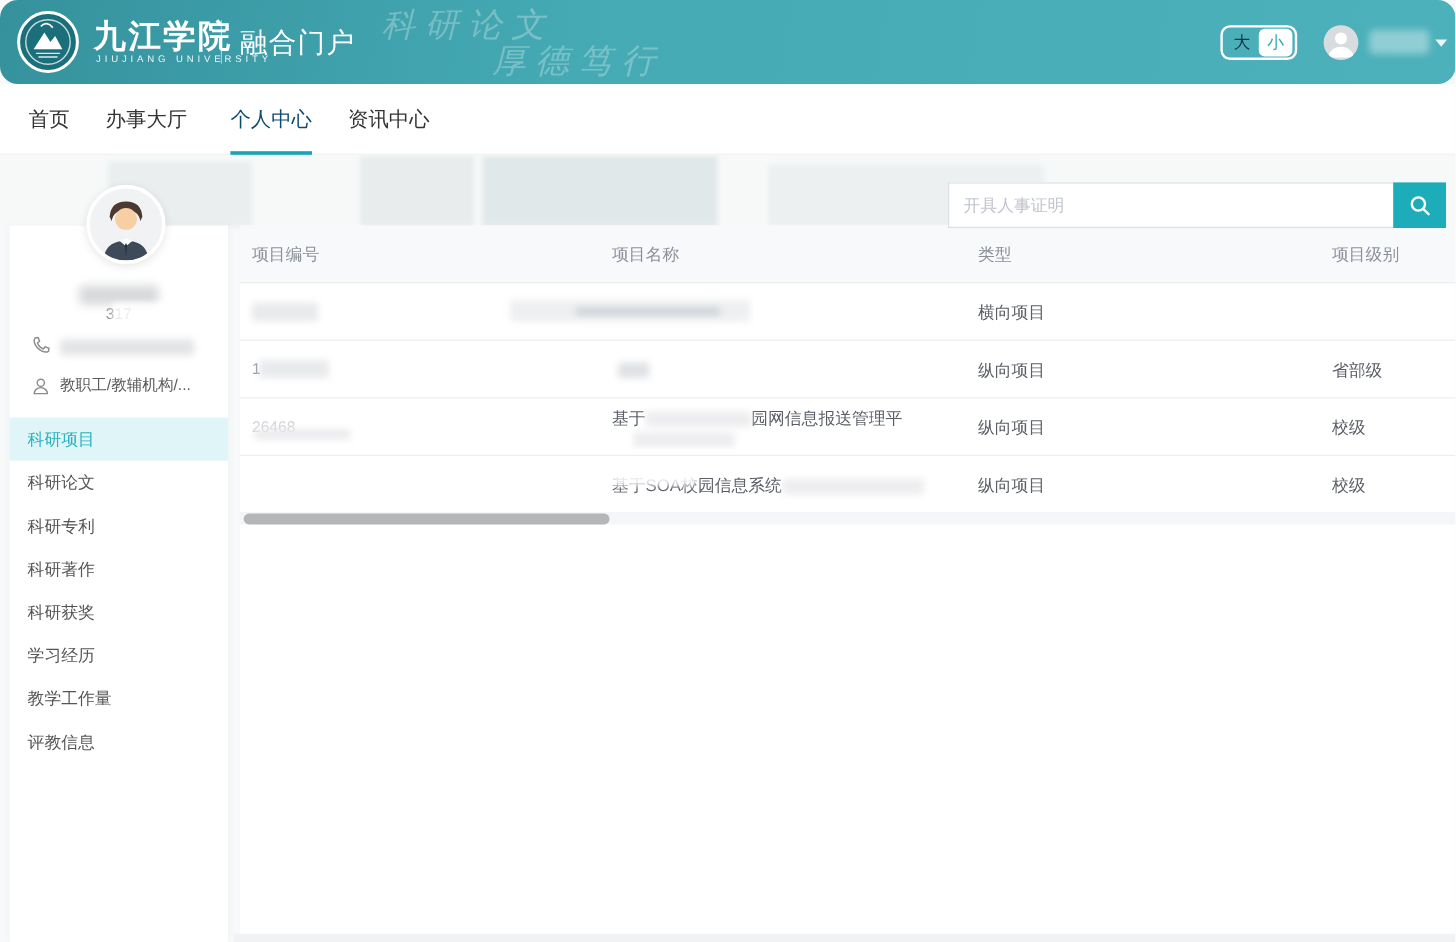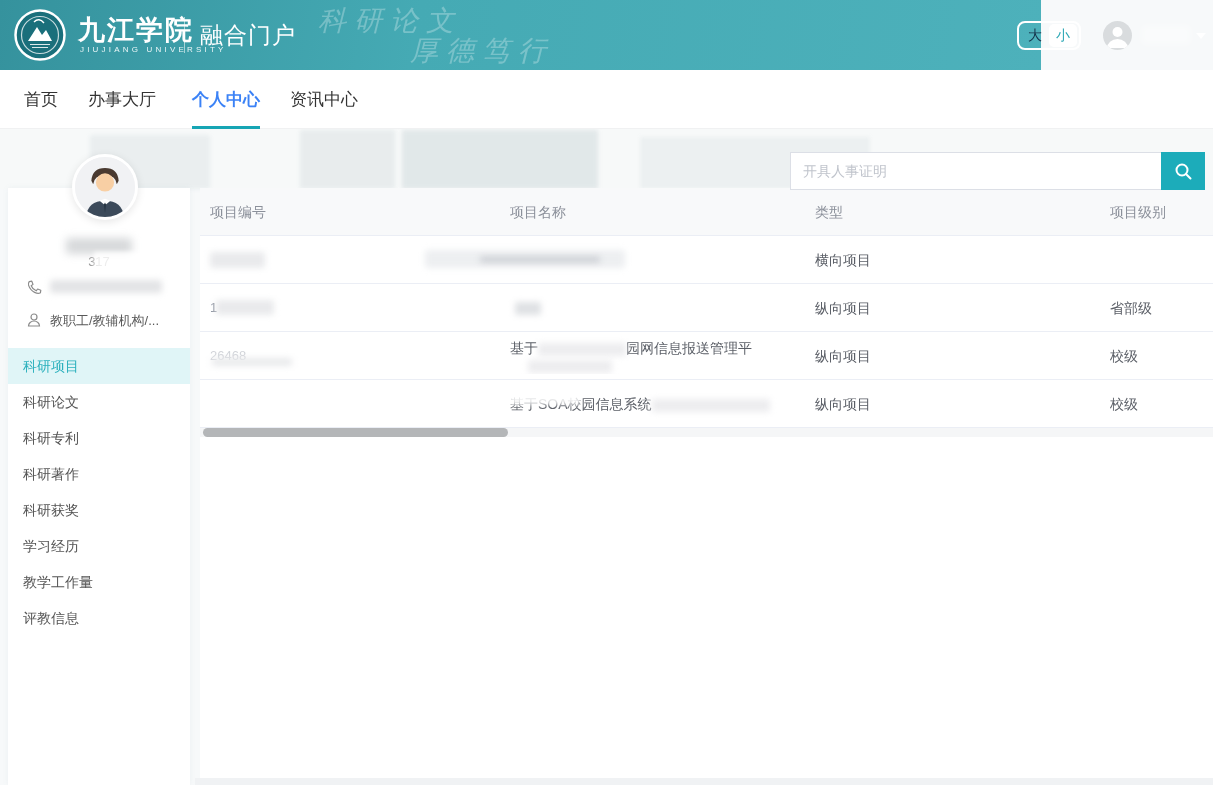--- a/index.html
+++ b/index.html
@@ -1,21 +1,21 @@
 <!DOCTYPE html>
 <html><head>
 <meta charset="utf-8">
 <style>
   * { margin:0; padding:0; box-sizing:border-box; }
   html,body { font-family:"Liberation Sans","DejaVu Sans",sans-serif; }
   .page { position:relative; width:1213px; height:785px; background:#f7f9fa; overflow:hidden; }
 
   
-  .app-header { position:absolute; left:0; top:0; width:1041px; height:70px;
-    background:linear-gradient(100deg,#35929d 0%,#45aab4 40%,#4db1bb 100%); z-index:30; }
+  .app-header { position:absolute; left:0; top:0; width:1213px; height:70px;
+    background:linear-gradient(100deg,#35929d 0%,#45aab4 40%,#4db1bb 100%); z-index:30;border-radius:15px; }
   .seal { position:absolute; left:14px; top:9px; width:52px; height:52px; }
   .logo-cn { position:absolute; left:78px; top:12px; color:#fff; font-size:27px; font-weight:bold;
     font-family:"DejaVu Serif","Liberation Serif",serif; letter-spacing:2px; }
   .logo-en { position:absolute; left:80px; top:45px; color:#eaf6f7; font-size:8px; letter-spacing:3.2px; }
   .logo-divider { position:absolute; left:184px; top:17px; width:1px; height:36px; background:rgba(255,255,255,.55); }
   .portal-title { position:absolute; left:200px; top:20px; color:#fff; font-size:23px; letter-spacing:1px; }
   .watermark { position:absolute; color:rgba(255,255,255,.28); font-size:28px; font-style:italic;
     font-family:"DejaVu Serif","Liberation Serif",serif; letter-spacing:8px; }
   .wm1 { left:318px; top:2px; }
   .wm2 { left:410px; top:32px; }
@@ -28,21 +28,21 @@
   .hdr-name-blur { position:absolute; left:1141px; top:25px; width:50px; height:20px; border-radius:4px;
     background:rgba(255,255,255,.38); filter:blur(3px); }
   .hdr-caret { position:absolute; left:1196px; top:33px; width:0; height:0; border-left:5px solid transparent;
     border-right:5px solid transparent; border-top:6px solid rgba(255,255,255,.9); cursor:pointer; }
 
   
   .top-nav { position:absolute; left:0; top:70px; width:1213px; height:59px; background:#fff;
     border-bottom:1px solid #f0f1f2; z-index:25; }
   .nav-item { position:absolute; top:0; height:59px; line-height:59px; font-size:17px; color:#333;
     text-decoration:none; cursor:pointer; }
-  .nav-item.active { color:#3b82f6; font-weight:bold; }
+  .nav-item.active { color:#0c4a6e; font-weight:normal; }
   .nav-item.active::after { content:""; position:absolute; left:0; right:0; bottom:0; height:3px; background:#16a5b4; }
   .nav-home{left:24px;} .nav-service{left:88px;} .nav-personal{left:192px;} .nav-news{left:290px;}
   .search-box { position:absolute; left:790px; top:82px; width:415px; height:38px; display:flex; }
   .search-box input { width:371px; height:38px; border:1px solid #dcdfe6; border-right:none; outline:none;
     padding:0 12px; font-size:14px; color:#333; }
   .search-box input::placeholder { color:#c0c4cc; }
   .search-btn { width:44px; height:38px; background:#1cacba; border:none; cursor:pointer;
     display:flex; align-items:center; justify-content:center; }
 
   
@@ -56,21 +56,21 @@
   
   .sidebar { position:absolute; left:8px; top:188px; width:182px; height:597px; background:#fff;
     box-shadow:0 0 6px rgba(120,140,150,.08); z-index:10; }
   .side-avatar { position:absolute; left:64px; top:-34px; width:66px; height:66px; border-radius:50%;
     background:#f1f2f4; border:3px solid #fff; box-shadow:0 2px 8px rgba(0,0,0,.10); overflow:hidden; }
   .name-blur { position:absolute; left:58px; top:50px; width:66px; height:16px; background:#d7d9db;
     border-radius:3px; filter:blur(4px); }
   .uid { position:absolute; left:0; top:66px; width:182px; text-align:center; font-size:13px; color:#9b9b9b; }
   .uid-smudge { position:absolute; left:86px; top:64px; width:56px; height:18px;
     background:rgba(255,255,255,.82); filter:blur(2px); }
-  .info-row { position:absolute; left:18px; display:flex; align-items:flex-start; gap:8px; font-size:13px; color:#595959; }
+  .info-row { position:absolute; left:18px; display:flex; align-items:flex-end; gap:8px; font-size:13px; color:#595959; }
   .row-phone { top:92px; } .row-role { top:124px; }
   .info-blur { width:112px; height:13px; background:#e3e4e6; border-radius:3px; filter:blur(3px); }
   .side-menu { position:absolute; left:0; top:160px; width:182px; list-style:none; }
   .side-menu li { height:36px; line-height:36px; padding-left:15px; font-size:14px; color:#555; cursor:pointer; }
   .side-menu li.active { background:#e0f5f7; color:#2bb0bd; }
 
   
   .content-card { position:absolute; left:200px; top:188px; width:1013px; height:590px; background:#fff; z-index:10; }
   .thead { position:relative; height:48px; background:#f8f9fa; border-bottom:1px solid #ebeef5;
     font-size:14px; color:#8b909a; }

